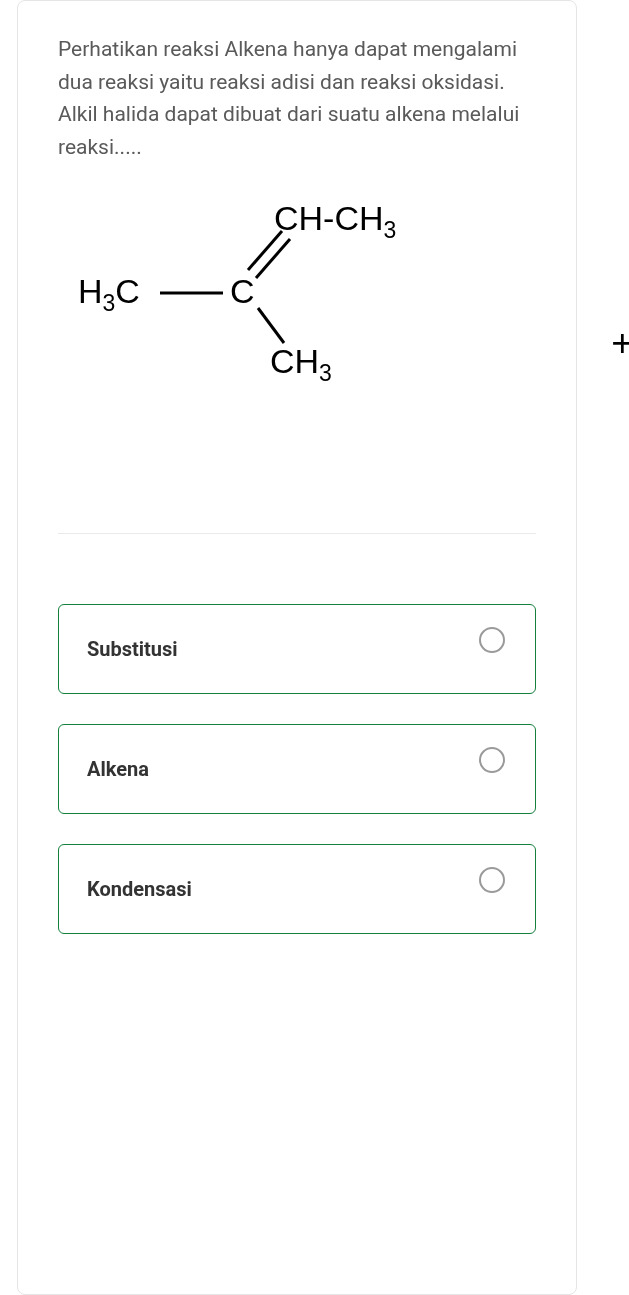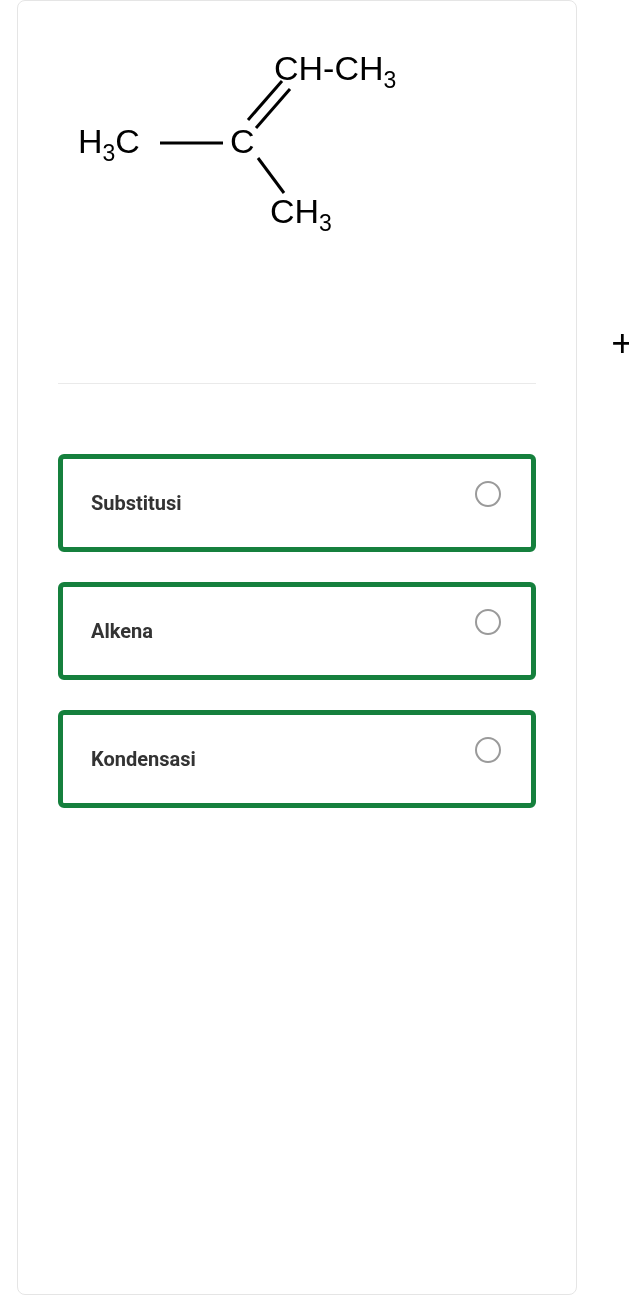--- a/index.html
+++ b/index.html
@@ -51,21 +51,21 @@
     }
     .divider {
       border: none;
       border-top: 1px solid #eaeaea;
       margin: 110px 0 70px 0;
     }
     .option {
       display: flex;
       align-items: center;
       justify-content: space-between;
-      border: 5px solid #15803d;
+      border: 1px solid #15803d;
       border-radius: 6px;
       padding: 32px 30px 32px 28px;
       margin-bottom: 30px;
       cursor: pointer;
     }
     .option-label {
       color: #333;
       font-size: 20px;
       font-weight: 700;
     }
@@ -85,20 +85,21 @@
       color: #000;
       font-family: Arial, sans-serif;
       font-weight: 400;
       white-space: nowrap;
     }
   </style>
 </head>
 <body>
 
 <div class="card">
+  <p class="question-text">Perhatikan reaksi Alkena hanya dapat mengalami dua reaksi yaitu reaksi adisi dan reaksi oksidasi. Alkil halida dapat dibuat dari suatu alkena melalui reaksi.....</p>
 
   <div class="chem-wrapper">
     <svg class="chem-svg" width="380" height="210">
 
       <text x="0" y="110" class="chem-text">H<tspan class="chem-sub" dy="8">3</tspan><tspan dy="-8">C</tspan></text>
 
       <line x1="82" y1="100" x2="145" y2="100" stroke="#000" stroke-width="3"></line>
 
       <text x="152" y="110" class="chem-text">C</text>
 

